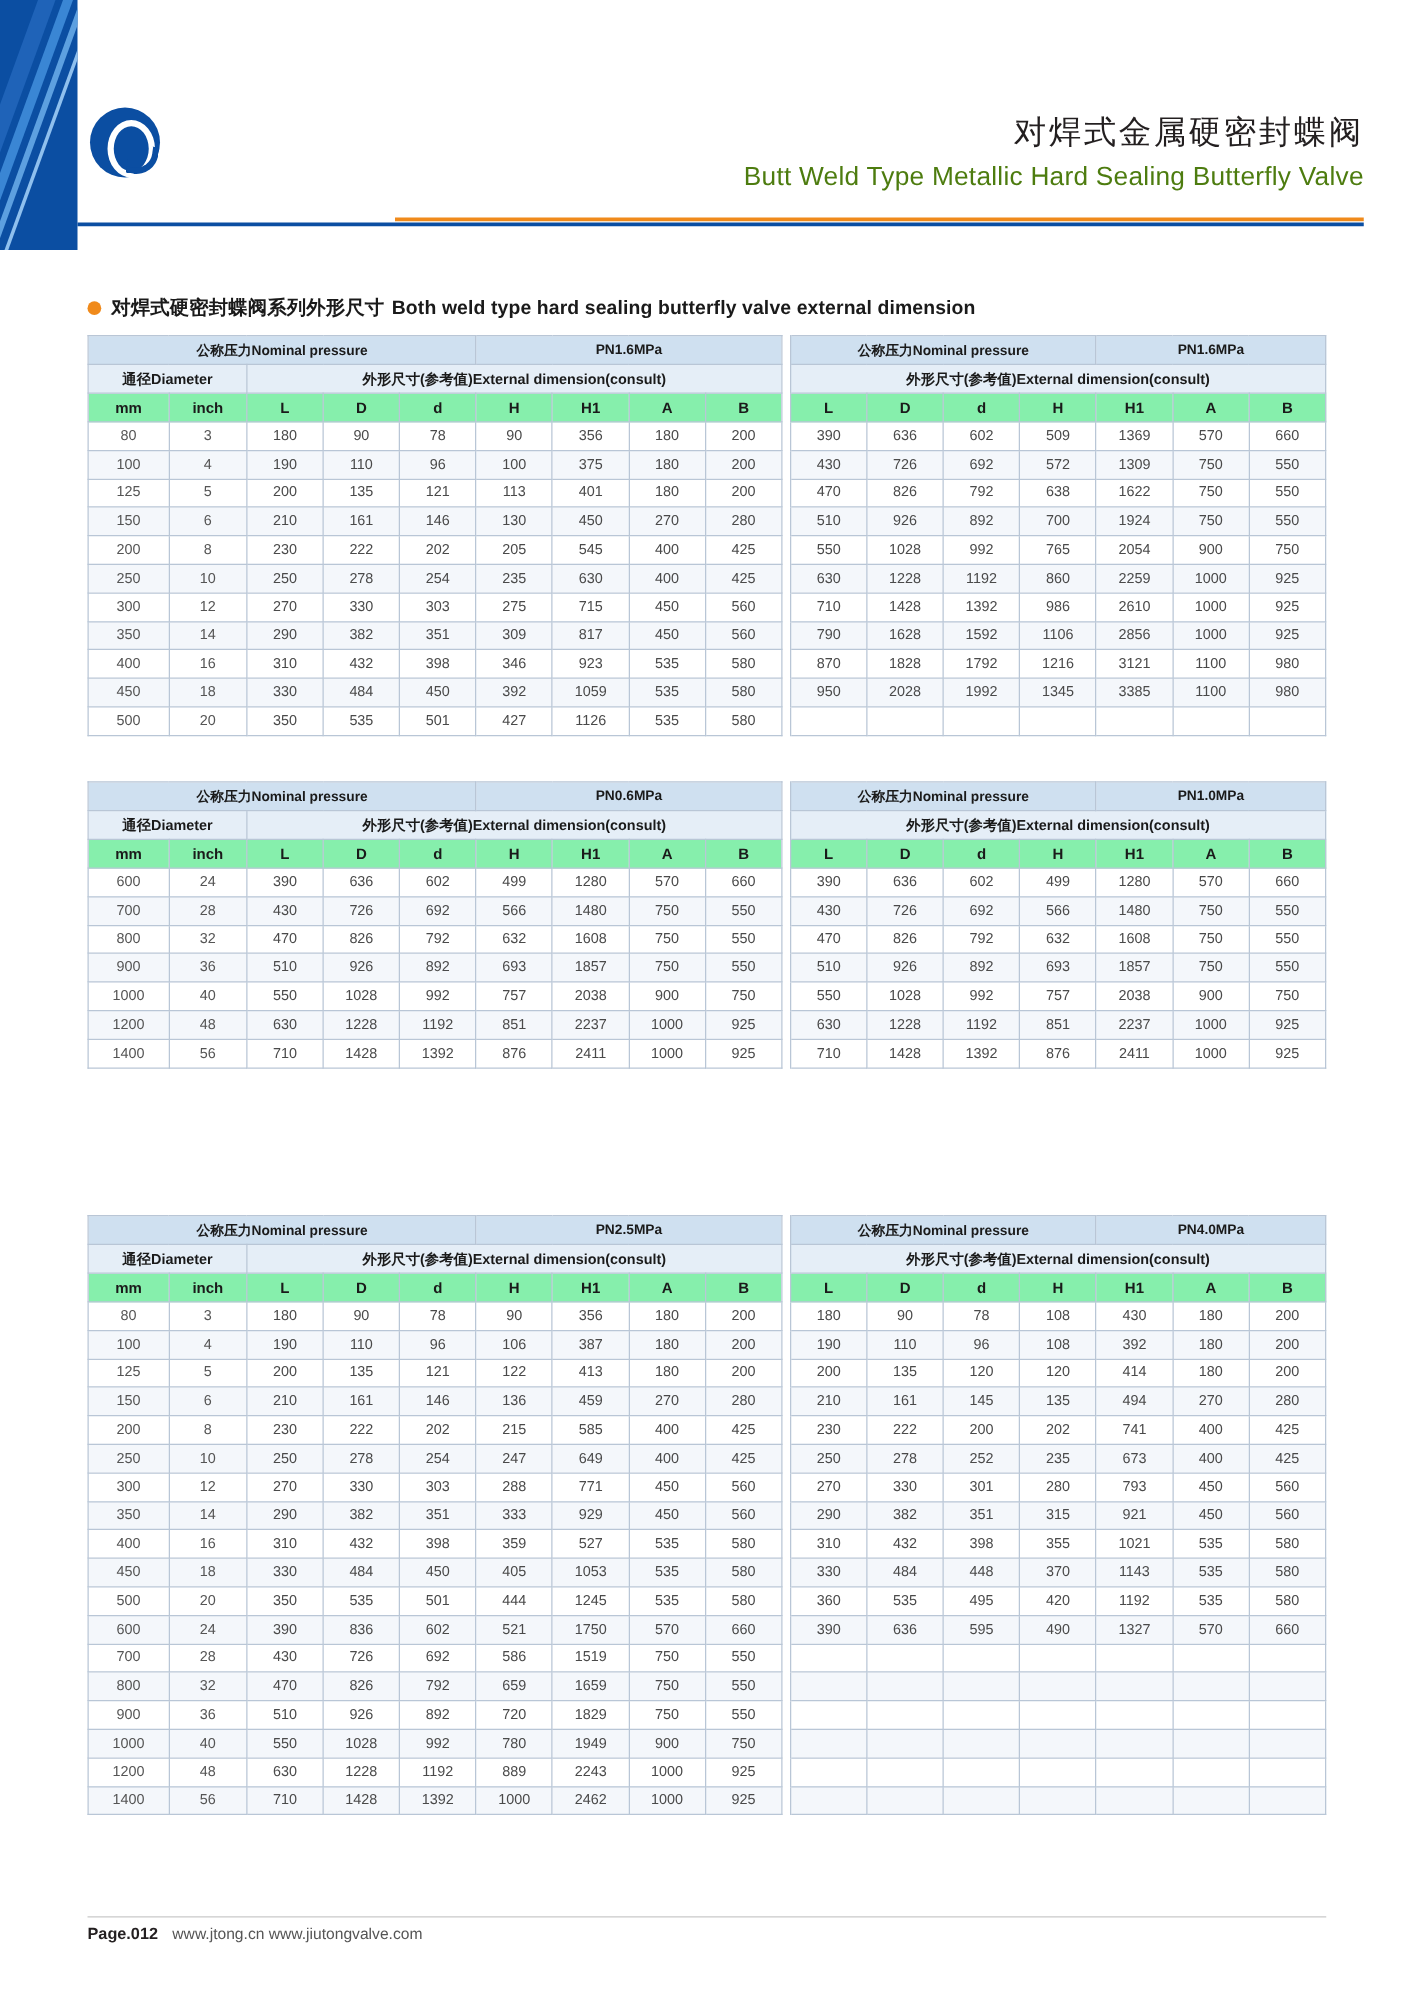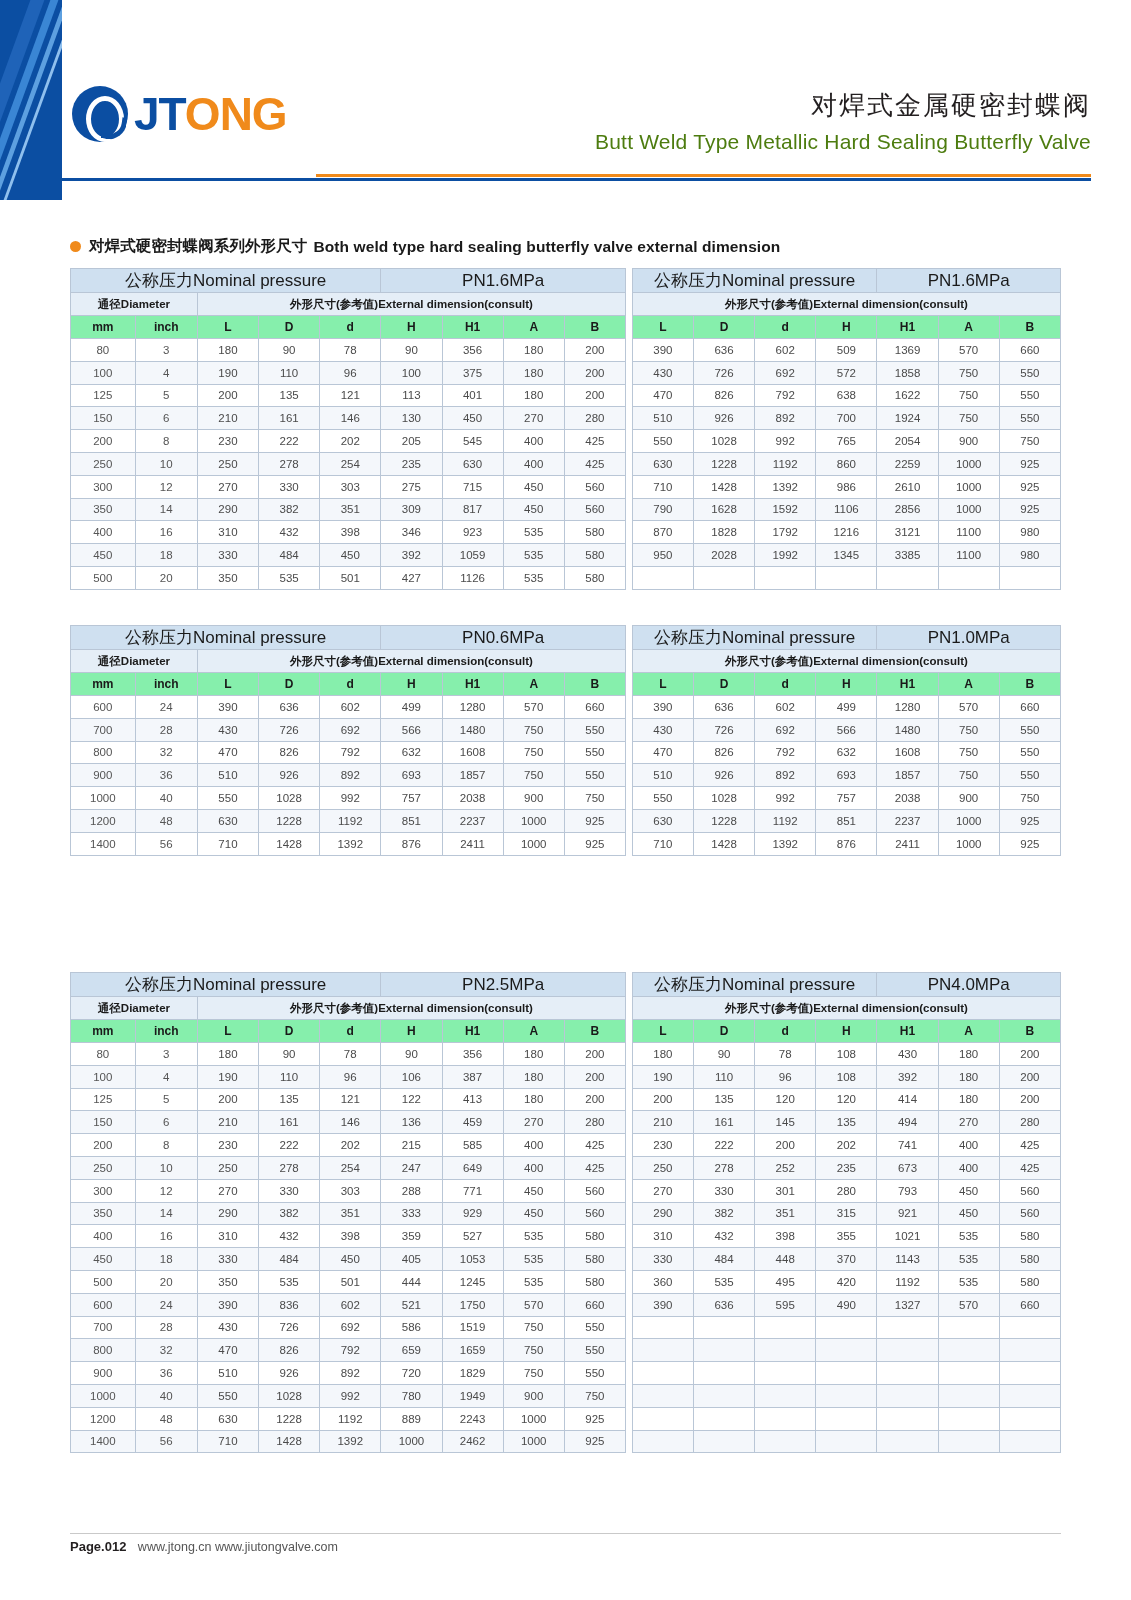--- a/index.html
+++ b/index.html
@@ -63,21 +63,21 @@
   
   .table-block { position:absolute; left:70px; width:991px; }
   table.dim {
     border-collapse:collapse; width:991px; table-layout:fixed;
     font-size:11px; color:#3c3c3c;
   }
   table.dim td, table.dim th {
     border:1px solid #b9c6d6; text-align:center; padding:0; height:21px;
     font-weight:normal;
   }
-  tr.hdr1 td { background:#cfe0f0; font-weight:normal; color:#1a1a1a; font-size:17px; height:23px; }
+  tr.hdr1 td { background:#cfe0f0; font-weight:bold; color:#1a1a1a; font-size:11px; height:23px; }
   tr.hdr2 td { background:#e5eef7; font-weight:bold; color:#1a1a1a; font-size:11.5px; height:23px; }
   tr.hdr3 td { background:#86efac; font-weight:bold; color:#1a1a1a; font-size:12px; height:23px; }
   tr.data td { background:#ffffff; font-size:11.5px; color:#4a4a4a; height:22.8px; }
   tr.data.alt td { background:#f4f7fb; }
   tr.data td.dia { color:#555; }
   .sep-col { width:6px; background:#ffffff !important; border-top:none !important; border-bottom:none !important; }
 
   
   .footer { position:absolute; left:70px; bottom:46px; font-size:12.5px; color:#555; }
   .footer b { color:#231f20; font-size:13px; }
@@ -91,23 +91,20 @@
     <div class="sw sw1"></div>
       <div class="sw sw2"></div>
       <div class="sw sw3"></div>
       <div class="sw sw4"></div>
   </div>
 
   <div class="logo-wrap">
     <div class="logo-mark">
       <div class="ring"></div>
         <div class="tail"></div>
-    </div>
-    <div class="logo-text">
-      <span class="blue">JT</span><span class="orange">ONG</span>
     </div>
   </div>
 
   <div class="header-titles">
     <div class="title-cn">对焊式金属硬密封蝶阀</div>
     <div class="title-en">Butt Weld Type Metallic Hard Sealing Butterfly Valve</div>
   </div>
   <div class="header-rule"></div>
   <div class="header-rule-sub"></div>
 </div>
@@ -200,21 +197,21 @@
           <td>96</td>
           <td>100</td>
           <td>375</td>
           <td>180</td>
           <td>200</td>
           <td class="sep-col"></td>
           <td>430</td>
           <td>726</td>
           <td>692</td>
           <td>572</td>
-          <td>1858</td>
+          <td>1309</td>
           <td>750</td>
           <td>550</td>
         </tr>
         <tr class="data">
           <td class="dia">125</td>
           <td class="dia">5</td>
           <td>200</td>
           <td>135</td>
           <td>121</td>
           <td>113</td>

